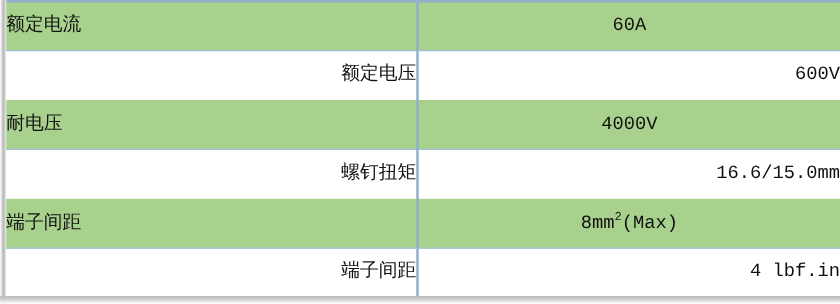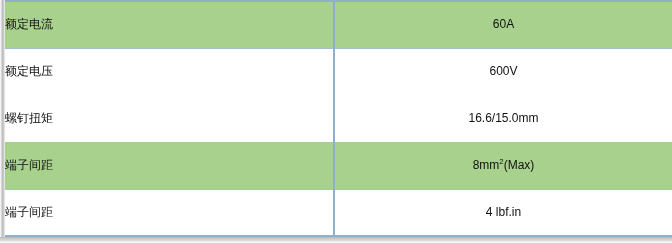--- a/index.html
+++ b/index.html
@@ -55,43 +55,44 @@
   }
 
   .spec-table col.col-label { width: 329px; }
   .spec-table col.col-value { width: 338px; }
 
   .spec-table tr { height: 39.5px; }
 
   .spec-table td {
     padding: 0;
     margin: 0;
-    font-size: 12px;
+    font-size: 15px;
     line-height: 1.1;
     color: #111111;
     vertical-align: middle;
     white-space: nowrap;
+    font-family: Liberation Mono, monospace;
   }
 
   .cell-label {
     text-align: left;
     padding-left: 5px;
     border-right: 2px solid #8FAFCB;
   }
 
   .cell-value {
     text-align: center;
   }
 
   tr.row-shaded td { background: #A9D18E; }
   tr.row-plain  td { background: #ffffff; }
 
   
   tr.row-shaded td { border-bottom: 1px solid #9FBFD6; }
-  tr.row-plain td  { border-bottom: 1px solid transparent; }
+  tr.row-plain td  { border-bottom: 1px solid transparent; text-align: right; }
   tr.row-last td   { border-bottom: none; }
 
   .sup {
     font-size: 0.65em;
     vertical-align: super;
     line-height: 0;
   }
 </style>
 </head>
 <body>
@@ -107,20 +108,24 @@
     </colgroup>
     <tbody>
       <tr class="row-shaded">
         <td class="cell-label">额定电流</td>
         <td class="cell-value"><span>60A</span><span class="sup"></span><span></span></td>
       </tr>
       <tr class="row-plain">
         <td class="cell-label">额定电压</td>
         <td class="cell-value"><span>600V</span><span class="sup"></span><span></span></td>
       </tr>
+      <tr class="row-shaded">
+        <td class="cell-label">耐电压</td>
+        <td class="cell-value"><span>4000V</span><span class="sup"></span><span></span></td>
+      </tr>
       <tr class="row-plain">
         <td class="cell-label">螺钉扭矩</td>
         <td class="cell-value"><span>16.6/15.0mm</span><span class="sup"></span><span></span></td>
       </tr>
       <tr class="row-shaded">
         <td class="cell-label">端子间距</td>
         <td class="cell-value"><span>8mm</span><span class="sup">2</span><span>(Max)</span></td>
       </tr>
       <tr class="row-plain row-last">
         <td class="cell-label">端子间距</td>

